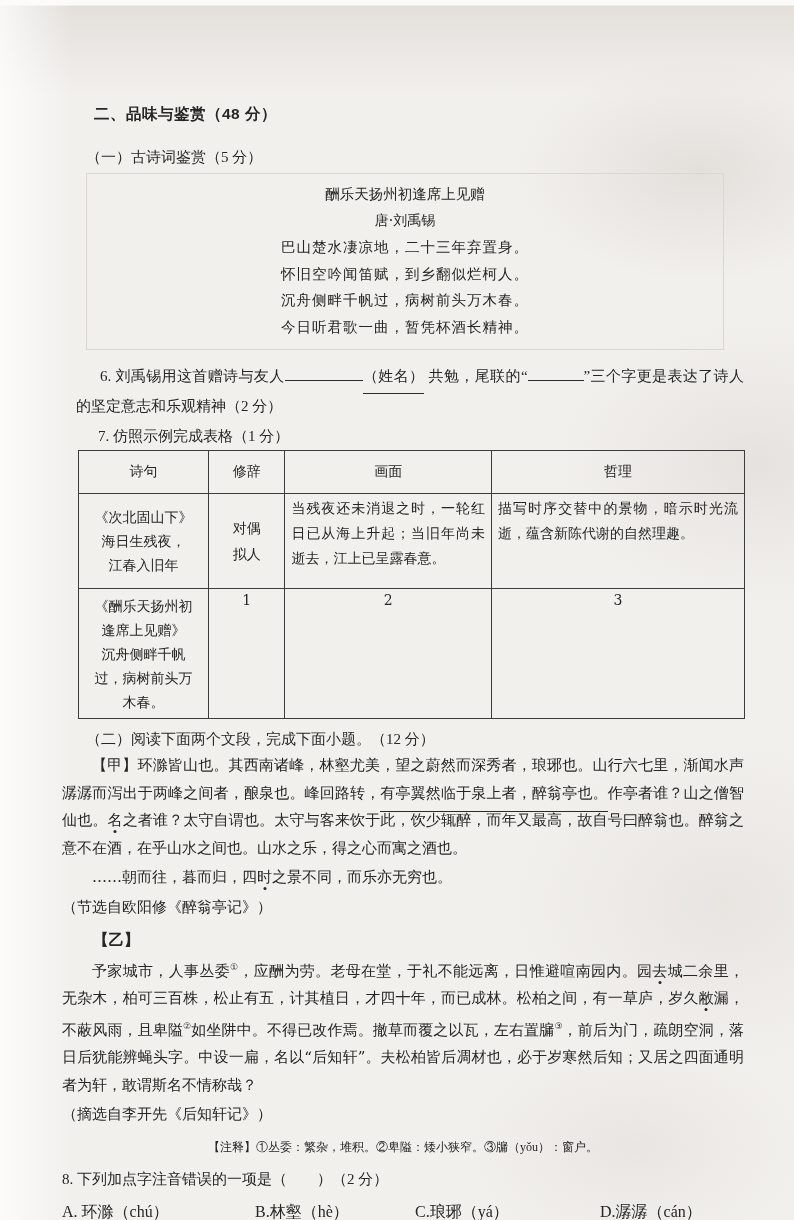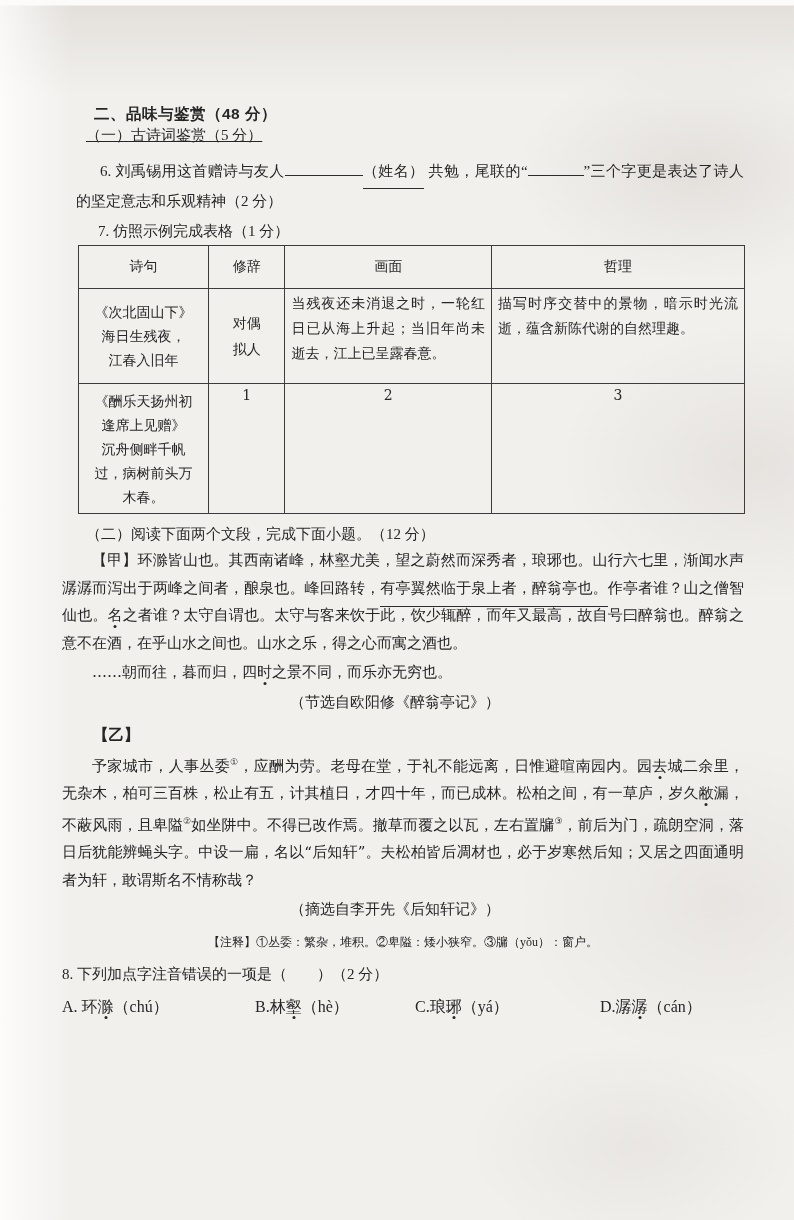--- a/index.html
+++ b/index.html
@@ -15,21 +15,21 @@
       radial-gradient(ellipse 260px 160px at 88% 14%, rgba(206,202,196,.42), transparent 70%),
       radial-gradient(ellipse 280px 200px at 95% 38%, rgba(206,202,196,.35), transparent 70%),
       radial-gradient(ellipse 300px 230px at 91% 74%, rgba(208,204,198,.30), transparent 70%),
       radial-gradient(ellipse 240px 150px at 80% 94%, rgba(208,204,198,.28), transparent 70%);
   }
   .page-inner{padding:104px 50px 0 62px;}
   .sec-title{
     font-family:"Liberation Sans", sans-serif;font-weight:bold;
     font-size:15.5px;margin:0 0 0 32px;letter-spacing:.5px;line-height:20px;
   }
-  .sub-title{font-size:15px;margin:1px 0 0 24px;line-height:20px;text-decoration:underline;}
+  .sub-title{font-size:15px;margin:23px 0 0 24px;line-height:20px;}
   .kai{font-family:"DejaVu Serif", serif;}
   .song{font-family:"Liberation Serif", serif;}
 
   .poem-box{
     margin:6px 20px 0 24px;border:1px solid #dad7d1;
     padding:7px 0 9px;text-align:center;
   }
   .poem-title{font-size:14.5px;line-height:26px;}
   .poem-author{font-size:14px;line-height:27px;}
   .poem-line{font-size:14.5px;line-height:26.5px;letter-spacing:1px;}
@@ -44,21 +44,21 @@
   td.verse{text-align:center;vertical-align:middle;white-space:pre-line;line-height:24px;}
   td.device{text-align:center;vertical-align:middle;white-space:pre-line;line-height:26px;}
   td.scene{vertical-align:top;text-align:justify;line-height:25px;padding:7px 10px;}
   td.phil{vertical-align:top;text-align:justify;line-height:25px;padding:7px 10px;}
   tr.r1 td{height:90px;}
   tr.r2 td{height:124px;}
   tr.r2 td.num{vertical-align:top;text-align:center;padding-top:3px;}
 
   .sec2{margin:9px 0 0 24px;font-size:15px;line-height:22px;}
   .passage{margin:2px 0 0 0;font-size:15px;line-height:27.5px;text-align:justify;text-indent:2em;}
-  .source{text-align:center;font-size:15px;margin:3px 16px 0 0;line-height:24px;}
+  .source{text-align:left;font-size:15px;margin:3px 16px 0 0;line-height:24px;}
   .yi-label{margin:9px 0 0 0;font-size:15.5px;font-weight:bold;text-indent:2em;line-height:24px;}
   .notes{margin:9px 0 0 0;font-size:12px;line-height:24px;text-align:center;}
   .q8-stem{margin:8px 0 0 0;font-size:15px;line-height:24px;}
   .options{display:flex;margin:9px 0 0 0;font-size:16px;line-height:24px;}
   .opt-a{width:193px;} .opt-b{width:160px;} .opt-c{width:185px;} .opt-d{flex:1;}
 
   .u{border-bottom:1px solid #2c2c2c;padding-bottom:9px;}
   .blank{display:inline-block;border-bottom:1px solid #2c2c2c;height:15px;vertical-align:baseline;}
   .dot{position:relative;}
   .dot::after{
@@ -68,20 +68,28 @@
   .sup{vertical-align:super;font-size:9px;}
 </style>
 </head>
 <body>
 
 <div class="page-inner">
 
   <div class="sec-title">二、品味与鉴赏（48 分）</div>
   <div class="sub-title">（一）古诗词鉴赏（5 分）</div>
 
+  <div class="poem-box kai">
+    <div class="poem-title">酬乐天扬州初逢席上见赠</div>
+    <div class="poem-author">唐·刘禹锡</div>
+    <div class="poem-line">巴山楚水凄凉地，二十三年弃置身。</div>
+    <div class="poem-line">怀旧空吟闻笛赋，到乡翻似烂柯人。</div>
+    <div class="poem-line">沉舟侧畔千帆过，病树前头万木春。</div>
+    <div class="poem-line">今日听君歌一曲，暂凭杯酒长精神。</div>
+  </div>
 
   <p class="q6 song"><span>6. 刘禹锡用这首赠诗与友人</span><span class="blank" style="width: 78px;"></span><span class="u">（姓名）</span><span> 共勉，尾联的“</span><span class="blank" style="width: 56px;"></span><span>”三个字更是表达了诗人的坚定意志和乐观精神（2 分）</span></p>
 
   <p class="q7 song">7. 仿照示例完成表格（1 分）</p>
 
   <table class="ex kai">
     <colgroup>
       <col class="col-verse">
         <col class="col-device">
         <col class="col-scene">

